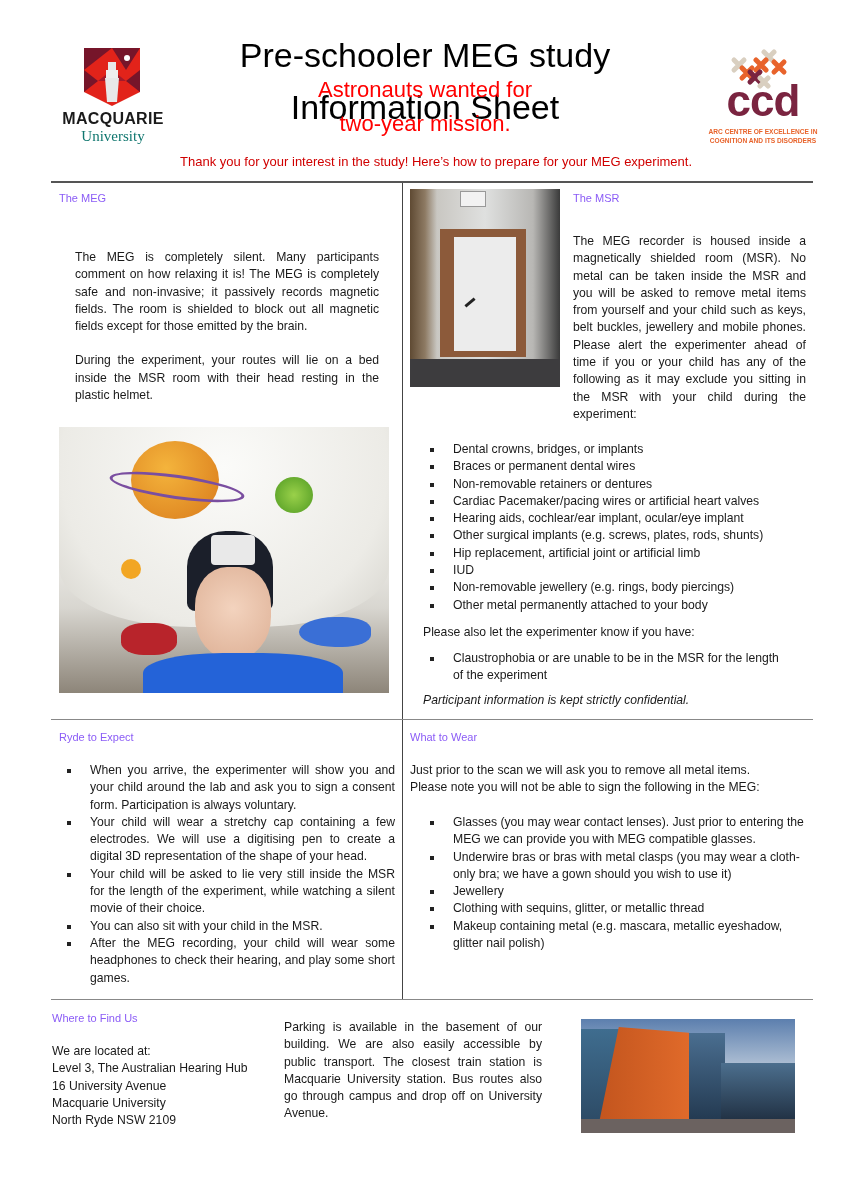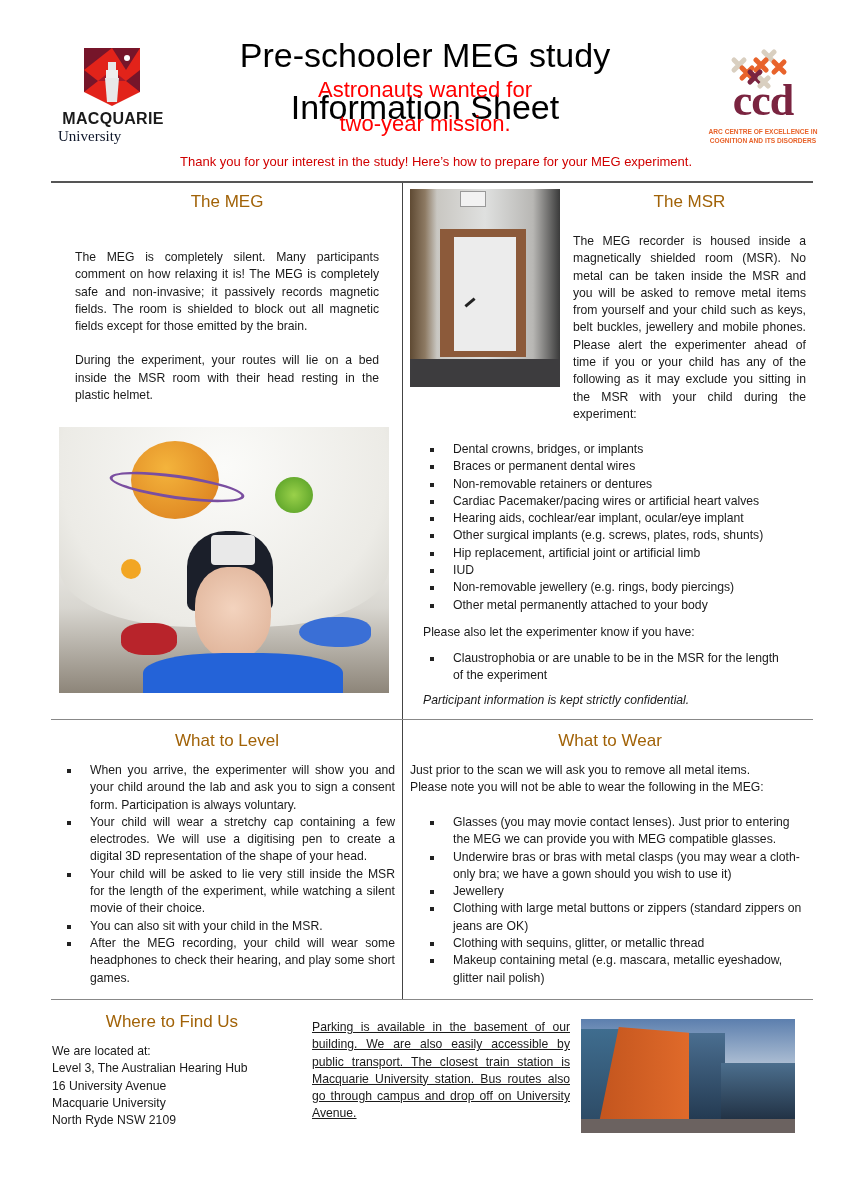--- a/index.html
+++ b/index.html
@@ -5,21 +5,21 @@
   html, body { margin:0; padding:0; background:#ffffff; }
   body { width:848px; height:1200px; position:relative; overflow:hidden;
          font-family:"Liberation Sans", "DejaVu Sans", sans-serif; color:#1a1a1a; }
   .abs { position:absolute; }
   .title { font-size:34px; color:#000; text-align:center; line-height:38px; white-space:nowrap; }
   .overlay { color:#ff0000; font-size:22px; text-align:center; line-height:20px; white-space:nowrap; }
   .tagline { color:#d00000; font-size:13px; white-space:nowrap; }
   .hline { position:absolute; height:1px; background:#555; }
   .hline.light { background:#888; }
   .vline { position:absolute; width:1px; background:#444; }
-  .h2 { font-size:17px; color:#a16207; text-align:center; white-space:nowrap; }
+  .h2 { font-size:11px; color:#8b5cf6; white-space:nowrap; }
   .body { font-size:12.2px; line-height:17.3px; text-align:justify; }
   .body p { margin:16px; }
   ul.sq { list-style:none; margin:0; padding:0; }
   ul.sq li { position:relative; padding-left:30px; font-size:12.2px; line-height:17.3px; }
   ul.sq li::before { content:""; position:absolute; left:7px; top:7px; width:4px; height:4px; background:#222; }
   .photo { position:absolute; overflow:hidden; }
   .center { text-align:left; }
 </style>
 </head>
 <body>
@@ -31,41 +31,41 @@
     <path d="M28 0 L56 0 L42 22 Z" fill="#76152a"></path>
     <path d="M0 22 L14 33 L0 44 Z" fill="#76152a"></path>
     <path d="M56 22 L42 33 L56 44 Z" fill="#76152a"></path>
     <path d="M14 33 L28 22 L42 33 Z" fill="#a31a2a"></path>
     <rect x="22" y="22" width="12" height="8" fill="#eeeeee"></rect>
     <path d="M21 30 H35 L33 54 H23 Z" fill="#e8e8e8"></path>
     <rect x="24" y="14" width="8" height="8" fill="#e8e8e8"></rect>
     <circle cx="43" cy="10" r="3" fill="#ffffff"></circle>
   </svg>
   <div style="position:absolute;left:0;top:66px;width:110px;text-align:center;font-weight:bold;font-size:16px;letter-spacing:0.3px;color:#1a1a1a;">MACQUARIE</div>
-  <div style="position:absolute;left:0;top:84px;width:110px;font-family:'Liberation Serif',serif;font-size:15px;color:#0f172a;">University</div>
+  <div style="position:absolute;left:0;top:84px;width:110px;text-align:center;font-family:'Liberation Serif',serif;font-size:15px;color:#0f766e;">University</div>
 </div>
 
 <div class="abs title" style="left:180px;top:36px;width:490px;">Pre-schooler MEG study</div>
 <div class="abs title" style="left:180px;top:88px;width:490px;">Information Sheet</div>
 <div class="abs overlay" style="left:200px;top:80px;width:450px;">Astronauts wanted for</div>
 <div class="abs overlay" style="left:200px;top:114px;width:450px;">two-year mission.</div>
 
 <div class="abs" style="left:708px;top:48px;width:110px;height:100px;">
   <svg width="70" height="42" viewBox="0 0 70 42" style="position:absolute;left:16px;top:0;">
     <g stroke-width="5" stroke-linecap="round">
       <path d="M40 4 L50 14 M50 4 L40 14" stroke="#d9cfc0"></path>
       <path d="M10 12 L20 22 M20 12 L10 22" stroke="#d9cfc0"></path>
       <path d="M32 12 L42 22 M42 12 L32 22" stroke="#e8632b"></path>
       <path d="M50 14 L60 24 M60 14 L50 24" stroke="#e8632b"></path>
       <path d="M18 20 L28 30 M28 20 L18 30" stroke="#e8632b"></path>
       <path d="M26 24 L36 34 M36 24 L26 34" stroke="#7a2440"></path>
       <path d="M36 30 L44 38 M44 30 L36 38" stroke="#d9cfc0"></path>
     </g>
   </svg>
-  <div style="position:absolute;left:0;top:30px;width:110px;text-align:center;font-weight:bold;font-size:44px;line-height:46px;color:#7a2440;letter-spacing:-1px;font-family:Liberation Serif, serif;">ccd</div>
+  <div style="position:absolute;left:0;top:30px;width:110px;text-align:center;font-weight:bold;font-size:44px;line-height:46px;color:#7a2440;letter-spacing:-1px;">ccd</div>
   <div style="position:absolute;left:0;top:80px;width:110px;text-align:center;font-size:6.6px;font-weight:bold;color:#e8632b;">ARC CENTRE OF EXCELLENCE IN</div>
   <div style="position:absolute;left:0;top:89px;width:110px;text-align:center;font-size:6.6px;font-weight:bold;color:#e8632b;">COGNITION AND ITS DISORDERS</div>
 </div>
 
 <div class="abs tagline" style="left:180px;top:154px;width:590px;">Thank you for your interest in the study!  Here’s how to prepare for your MEG experiment.</div>
 
 <div class="hline" style="left:51px;top:181px;width:762px;height:2px;background:#555;"></div>
 <div class="vline" style="left:402px;top:183px;height:816px;"></div>
 <div class="hline light" style="left:51px;top:719px;width:762px;"></div>
 <div class="hline light" style="left:51px;top:999px;width:762px;"></div>
@@ -113,50 +113,49 @@
   <li>Non-removable jewellery (e.g. rings, body piercings)</li>
   <li>Other metal permanently attached to your body</li>
 </ul>
 
 <div class="abs" style="left:423px;top:624px;font-size:12.2px;line-height:17px;white-space:nowrap;">Please also let the experimenter know if you have:</div>
 <ul class="abs sq" style="left:423px;top:650px;width:360px;">
   <li>Claustrophobia or are unable to be in the MSR for the length of the experiment</li>
 </ul>
 <div class="abs" style="left:423px;top:693px;font-size:12.2px;font-style:italic;white-space:nowrap;">Participant information is kept strictly confidential.</div>
 
-<div class="abs h2" style="left:59px;top:731px;width:336px;">What to Level</div>
+<div class="abs h2" style="left:59px;top:731px;width:336px;">Ryde to Expect</div>
 <ul class="abs sq" style="left:60px;top:762px;width:335px;">
   <li class="body">When you arrive, the experimenter will show you and your child around the lab and ask you to sign a consent form. Participation is always voluntary.</li>
   <li class="body">Your child will wear a stretchy cap containing a few electrodes. We will use a digitising pen to create a digital 3D representation of the shape of your head.</li>
   <li class="body">Your child will be asked to lie very still inside the MSR for the length of the experiment, while watching a silent movie of their choice.</li>
   <li class="body">You can also sit with your child in the MSR.</li>
   <li class="body">After the MEG recording, your child will wear some headphones to check their hearing, and play some short games.</li>
 </ul>
 
 <div class="abs h2" style="left:410px;top:731px;width:400px;">What to Wear</div>
 <div class="abs" style="left:410px;top:762px;font-size:12.2px;line-height:17.3px;white-space:nowrap;">Just prior to the scan we will ask you to remove all metal items.</div>
-<div class="abs" style="left:410px;top:779px;font-size:12.2px;line-height:17.3px;white-space:nowrap;">Please note you will not be able to wear the following in the MEG:</div>
+<div class="abs" style="left:410px;top:779px;font-size:12.2px;line-height:17.3px;white-space:nowrap;">Please note you will not be able to sign the following in the MEG:</div>
 <ul class="abs sq" style="left:423px;top:814px;width:385px;">
-  <li>Glasses (you may movie contact lenses). Just prior to entering the MEG we can provide you with MEG compatible glasses.</li>
+  <li>Glasses (you may wear contact lenses). Just prior to entering the MEG we can provide you with MEG compatible glasses.</li>
   <li>Underwire bras or bras with metal clasps (you may wear a cloth-only bra; we have a gown should you wish to use it)</li>
   <li>Jewellery</li>
-  <li>Clothing with large metal buttons or zippers (standard zippers on jeans are OK)</li>
   <li>Clothing with sequins,  glitter, or metallic thread</li>
   <li>Makeup containing metal (e.g. mascara, metallic eyeshadow, glitter nail polish)</li>
 </ul>
 
 <div class="abs h2" style="left:52px;top:1012px;width:240px;">Where to Find Us</div>
 <div class="abs center" style="left:52px;top:1043px;width:240px;font-size:12.2px;line-height:17.3px;">
   <div>We are located at:</div>
   <div>Level 3, The Australian Hearing Hub</div>
   <div>16 University Avenue</div>
   <div>Macquarie University</div>
   <div>North Ryde NSW 2109</div>
 </div>
-<div class="abs body" style="left:312px;top:1019px;width:258px;text-decoration:underline;">Parking is available in the basement of our building. We are also easily accessible by public transport. The closest train station is Macquarie University station. Bus routes also go through campus and drop off on University Avenue.</div>
+<div class="abs body" style="left:284px;top:1019px;width:258px;">Parking is available in the basement of our building. We are also easily accessible by public transport. The closest train station is Macquarie University station. Bus routes also go through campus and drop off on University Avenue.</div>
 
 <div class="photo" style="left:581px;top:1019px;width:214px;height:114px;background:linear-gradient(180deg,#5c7fae 0%,#b7c6d8 45%,#d7dde3 100%);">
   <div style="position:absolute;left:0;top:10px;width:50px;height:92px;background:linear-gradient(180deg,#3f6d8f,#2d4b66);"></div>
   <div style="position:absolute;left:18px;top:8px;width:90px;height:96px;background:linear-gradient(90deg,#c3551e,#e06a2a);clip-path:polygon(22% 0,100% 6%,100% 100%,0 100%);"></div>
   <div style="position:absolute;left:108px;top:14px;width:36px;height:90px;background:linear-gradient(180deg,#4a6e90,#22384f);"></div>
   <div style="position:absolute;left:140px;top:44px;width:74px;height:60px;background:linear-gradient(180deg,#4c6f8e,#1f2e40);"></div>
   <div style="position:absolute;left:0;top:100px;width:214px;height:14px;background:#6b6260;"></div>
 </div>
 
 </body></html>

